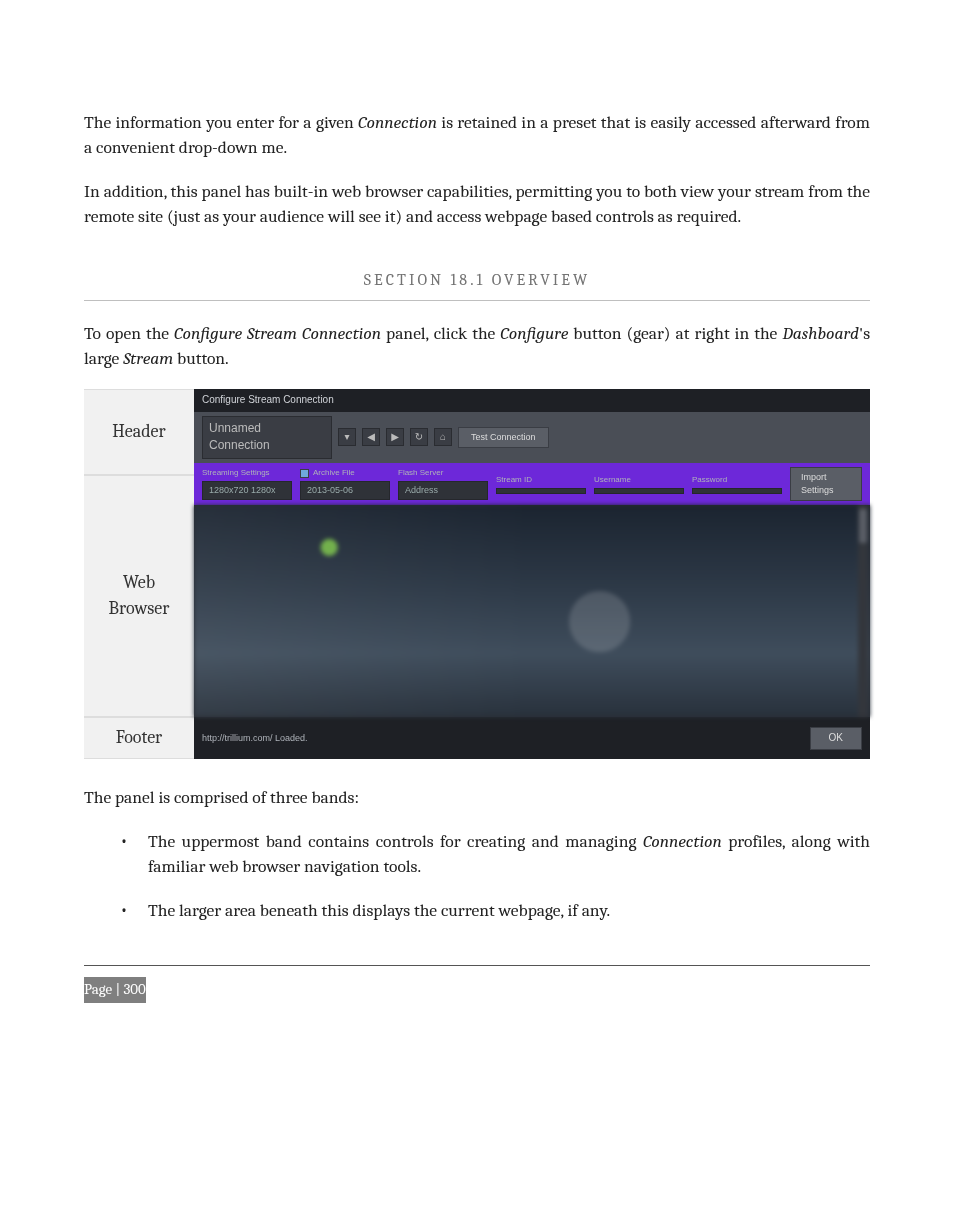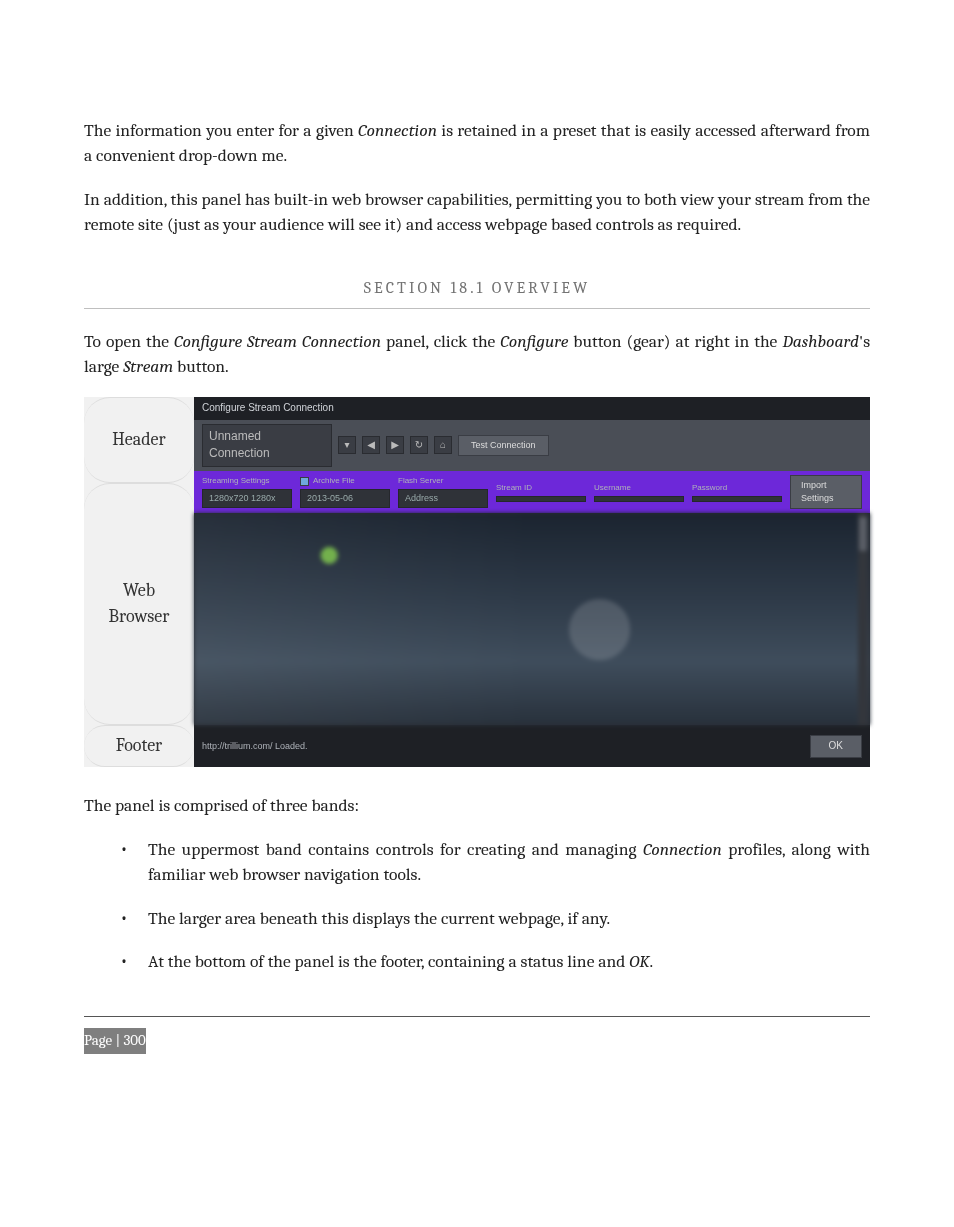--- a/index.html
+++ b/index.html
@@ -6,21 +6,21 @@
   body {
     font-family: Cambria, Georgia, 'Times New Roman', serif;
     font-size: 17.5px;
     color: #222;
     background: #fff;
     width: 954px;
     margin: 0 auto;
     padding: 110px 84px 40px 84px;
     line-height: 1.45;
   }
-  p.body-para { margin: 8px 0 18px 0; text-align: justify; }
+  p.body-para { margin: 0 0 18px 0; text-align: justify; }
   .italic { font-style: italic; }
   h2.section-title {
     font-family: Cambria, Georgia, serif;
     font-weight: 400;
     letter-spacing: 3px;
     color: #737373;
     font-size: 16px;
     text-align: center;
     margin: 39px 0 8px 0;
   }
@@ -44,21 +44,20 @@
     display: flex;
     align-items: center;
     justify-content: center;
     font-family: Cambria, Georgia, serif;
     font-size: 18px;
     color: #333;
     text-align: center;
     border-top: 1px solid #ddd;
     border-bottom: 1px solid #ddd;
     padding: 4px 6px;
-    border-radius: 26px;
   }
   .fig-label-header { height: 86px; }
   .fig-label-browser { flex: 1; }
   .fig-label-footer { height: 42px; }
   .fig-panel {
     flex: 1;
     background: #2a2d33;
     color: #b8bcc2;
     font-family: Arial, sans-serif;
     font-size: 9px;
@@ -299,22 +298,19 @@
   </div>
 </div>
 
 <p class="body-para">The panel is comprised of three bands:</p>
 
 <ul class="bul">
   <li>
     <span>The uppermost band contains controls for creating and managing </span><span class="italic">Connection</span><span> profiles, along with familiar web browser navigation tools.</span>
   </li>
   <li>The larger area beneath this displays the current webpage, if any.</li>
-  <li>
-    <span>At the bottom of the panel is the footer, containing a status line and </span><span class="italic">OK</span><span>.</span>
-  </li>
 </ul>
 
 <hr class="page-rule">
 <div class="page-num">Page | 300</div>
 
 
 
 
 </body></html>

